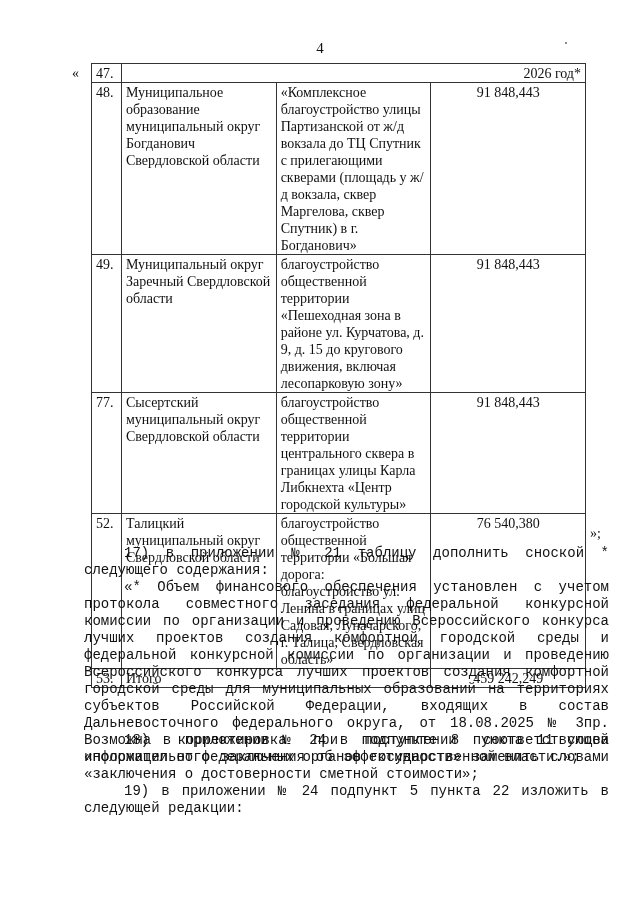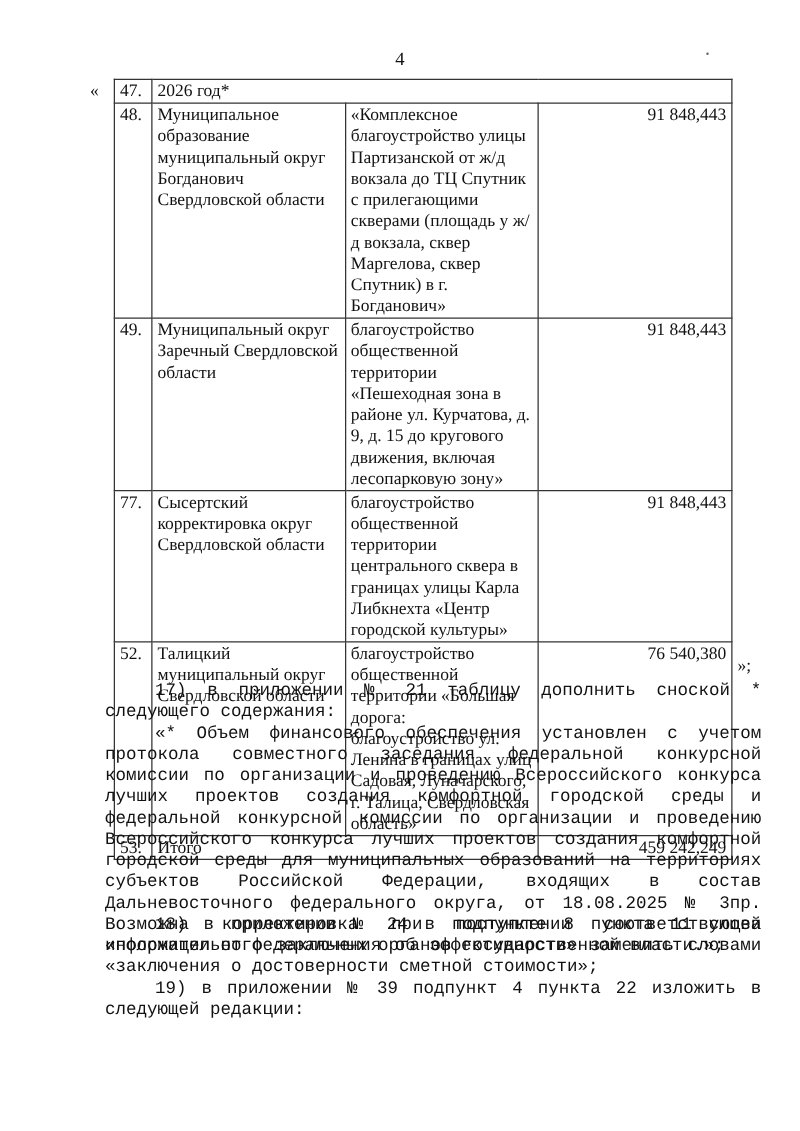--- a/index.html
+++ b/index.html
@@ -7,22 +7,22 @@
          font-family:"Liberation Serif", "DejaVu Serif", serif; color:#111; }
   .page-num { position:absolute; top:40px; left:0; width:640px; text-align:center; font-size:15px; }
   .dot { position:absolute; width:2px; height:2px; background:#666; border-radius:1px; }
   .open-quote { position:absolute; left:72px; top:66px; font-size:14px; }
   .close-quote { position:absolute; left:590px; top:526px; font-size:14px; }
   table.main { position:absolute; left:91px; top:63px; border-collapse:collapse; table-layout:fixed; width:495px; font-size:14px; line-height:17px; }
   table.main td { border:1px solid #333; vertical-align:top; padding:1px 4px 0 4px;margin-left:47px; }
   td.num { width:21px; padding-left:4px; padding-right:2px; }
   td.mun { width:135px; }
   td.proj { width:231px; }
-  td.amt { width:74px; text-align:right; padding-right:6px; }
-  td.year { text-align:left; }
+  td.amt { width:74px; text-align:center; padding-right:6px; }
+  td.year { text-align:right; }
   .para { position:absolute; left:84px; width:525px; font-size:14px; line-height:17px; text-align:justify; }
   .para p { margin:0; }
   .ind { text-indent:40px;font-family:Liberation Mono, monospace; }
 </style>
 </head>
 <body>
 
 <div class="page-num">4</div>
 <span class="dot" style="left:565px;top:42px;"></span>
 
@@ -41,21 +41,21 @@
     <td class="amt">91 848,443</td>
   </tr>
   <tr>
     <td class="num">49.</td>
     <td class="mun">Муниципальный округ Заречный Свердловской области</td>
     <td class="proj">благоустройство общественной территории «Пешеходная зона в районе ул. Курчатова, д. 9, д. 15 до кругового движения, включая лесопарковую зону»</td>
     <td class="amt">91 848,443</td>
   </tr>
   <tr>
     <td class="num">77.</td>
-    <td class="mun">Сысертский корректировка округ Свердловской области</td>
+    <td class="mun">Сысертский муниципальный округ Свердловской области</td>
     <td class="proj">благоустройство общественной территории центрального сквера в границах улицы Карла Либкнехта «Центр городской культуры»</td>
     <td class="amt">91 848,443</td>
   </tr>
   <tr>
     <td class="num">52.</td>
     <td class="mun">Талицкий муниципальный округ Свердловской области</td>
     <td class="proj">благоустройство общественной территории «Большая дорога: благоустройство ул. Ленина в границах улиц Садовая, Луначарского, г. Талица, Свердловская область»</td>
     <td class="amt">76 540,380</td>
   </tr>
   <tr>
@@ -74,14 +74,14 @@
 
 <div class="para" style="top:579px;">
   <p class="ind">«* Объем финансового обеспечения установлен с учетом протокола совместного заседания федеральной конкурсной комиссии по организации и проведению Всероссийского конкурса лучших проектов создания комфортной городской среды и федеральной конкурсной комиссии по организации и проведению Всероссийского конкурса лучших проектов создания комфортной городской среды для муниципальных образований на территориях субъектов Российской Федерации, входящих в состав Дальневосточного федерального округа, от 18.08.2025 № 3пр. Возможна корректировка при поступлении соответствующей информации от федеральных органов государственной власти.»;</p>
 </div>
 
 <div class="para" style="top:732px;">
   <p class="ind">18) в приложении № 24 в подпункте 8 пункта 11 слова «положительного заключения об эффективности» заменить словами «заключения о достоверности сметной стоимости»;</p>
 </div>
 
 <div class="para" style="top:783px;">
-  <p class="ind">19) в приложении № 39 подпункт 4 пункта 22 изложить в следующей редакции:</p>
+  <p class="ind">19) в приложении № 24 подпункт 5 пункта 22 изложить в следующей редакции:</p>
 </div>
 
 </body></html>

